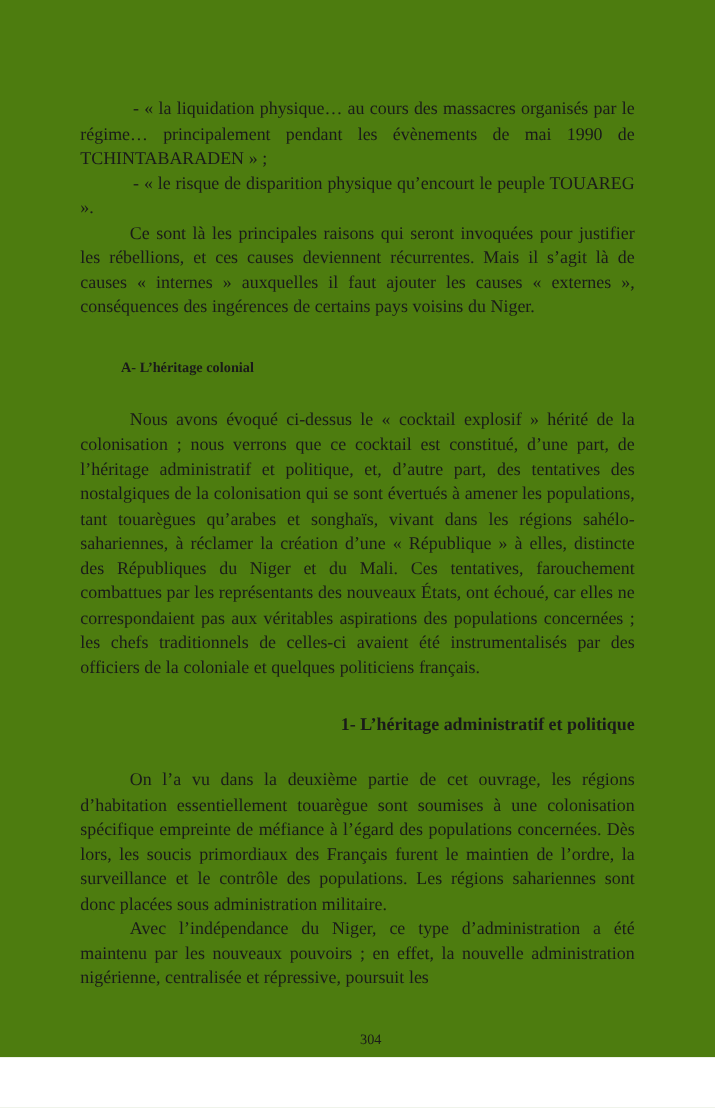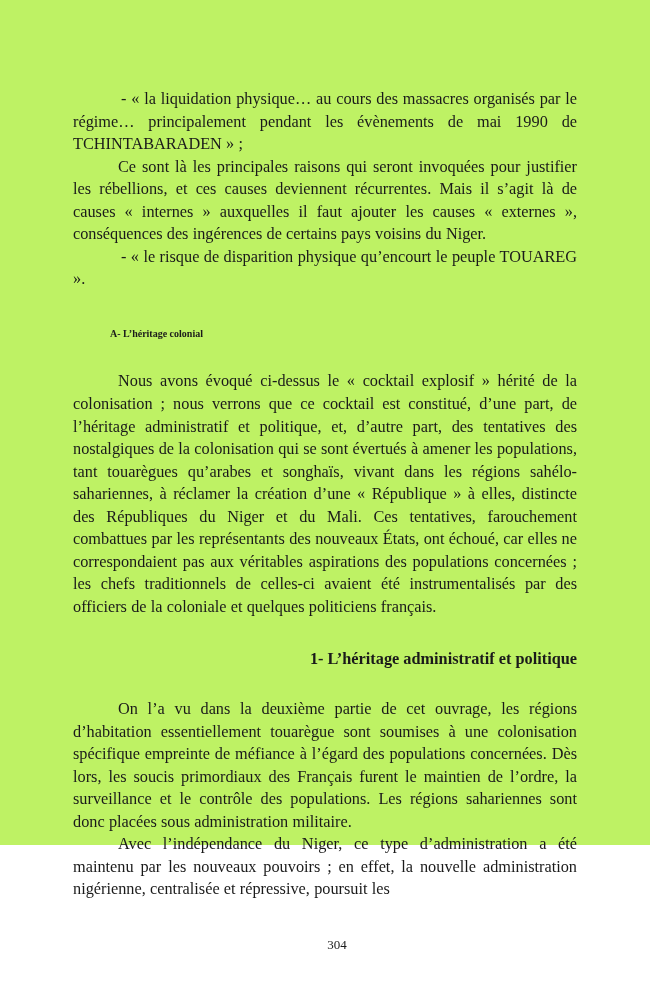--- a/index.html
+++ b/index.html
@@ -15,22 +15,22 @@
     font-family: "Liberation Serif", "DejaVu Serif", serif;
     color: #1a1a1a;
     -webkit-font-smoothing: antialiased;
   }
 
   .page {
     position: absolute;
     left: 0;
     top: 0;
     width: 650px;
-    height: 845px;
-    background: #bef264;
+    height: 961px;
+    background: #4d7c0f;
   }
 
   .content {
     position: absolute;
     left: 73px;
     top: 88px;
     width: 504px;
   }
 
   .para {
@@ -46,21 +46,21 @@
   
   .indent-para {
     text-indent: 45px;
   }
   .indent-dash {
     text-indent: 48px;
   }
 
   
   .heading-a {
-    font-size: 10px;
+    font-size: 13px;
     line-height: 22.55px;
     font-weight: bold;
     text-align: left;
     margin: 0;
     padding-left: 37px;
   }
   .heading-1 {
     font-size: 16.3px;
     line-height: 22.55px;
     font-weight: bold;
@@ -89,23 +89,23 @@
 </head>
 <body>
 
 <div class="page">
 
   <div class="content">
 
     <p class="para indent-dash">- « la liquidation physique… au cours des massacres organisés par le régime… principalement pendant les évènements de mai 1990 de TCHINTABARADEN » ;</p>
 
 
+    <p class="para indent-dash">- « le risque de disparition physique qu’encourt le peuple TOUAREG ».</p>
+
     <p class="para indent-para">Ce sont là les principales raisons qui seront invoquées pour justifier les rébellions, et ces causes deviennent récurrentes. Mais il s’agit là de causes « internes » auxquelles il faut ajouter les causes « externes », conséquences des ingérences de certains pays voisins du Niger.</p>
-
-    <p class="para indent-dash">- « le risque de disparition physique qu’encourt le peuple TOUAREG ».</p>
 
     <div class="sp-before-heading-a"></div>
 
     <h2 class="heading-a">A-  L’héritage colonial</h2>
 
     <div class="sp-after-heading-a"></div>
 
     <p class="para indent-para">Nous avons évoqué ci-dessus le « cocktail explosif » hérité de la colonisation ; nous verrons que ce cocktail est constitué, d’une part, de l’héritage administratif et politique, et, d’autre part, des tentatives des nostalgiques de la colonisation qui se sont évertués à amener les populations, tant touarègues qu’arabes et songhaïs, vivant dans les régions sahélo-sahariennes, à réclamer la création d’une « République » à elles, distincte des Républiques du Niger et du Mali. Ces tentatives, farouchement combattues par les représentants des nouveaux États, ont échoué, car elles ne correspondaient pas aux véritables aspirations des populations concernées ; les chefs traditionnels de celles-ci avaient été instrumentalisés par des officiers de la coloniale et quelques politiciens français.</p>
 
     <div class="sp-before-heading-1"></div>

